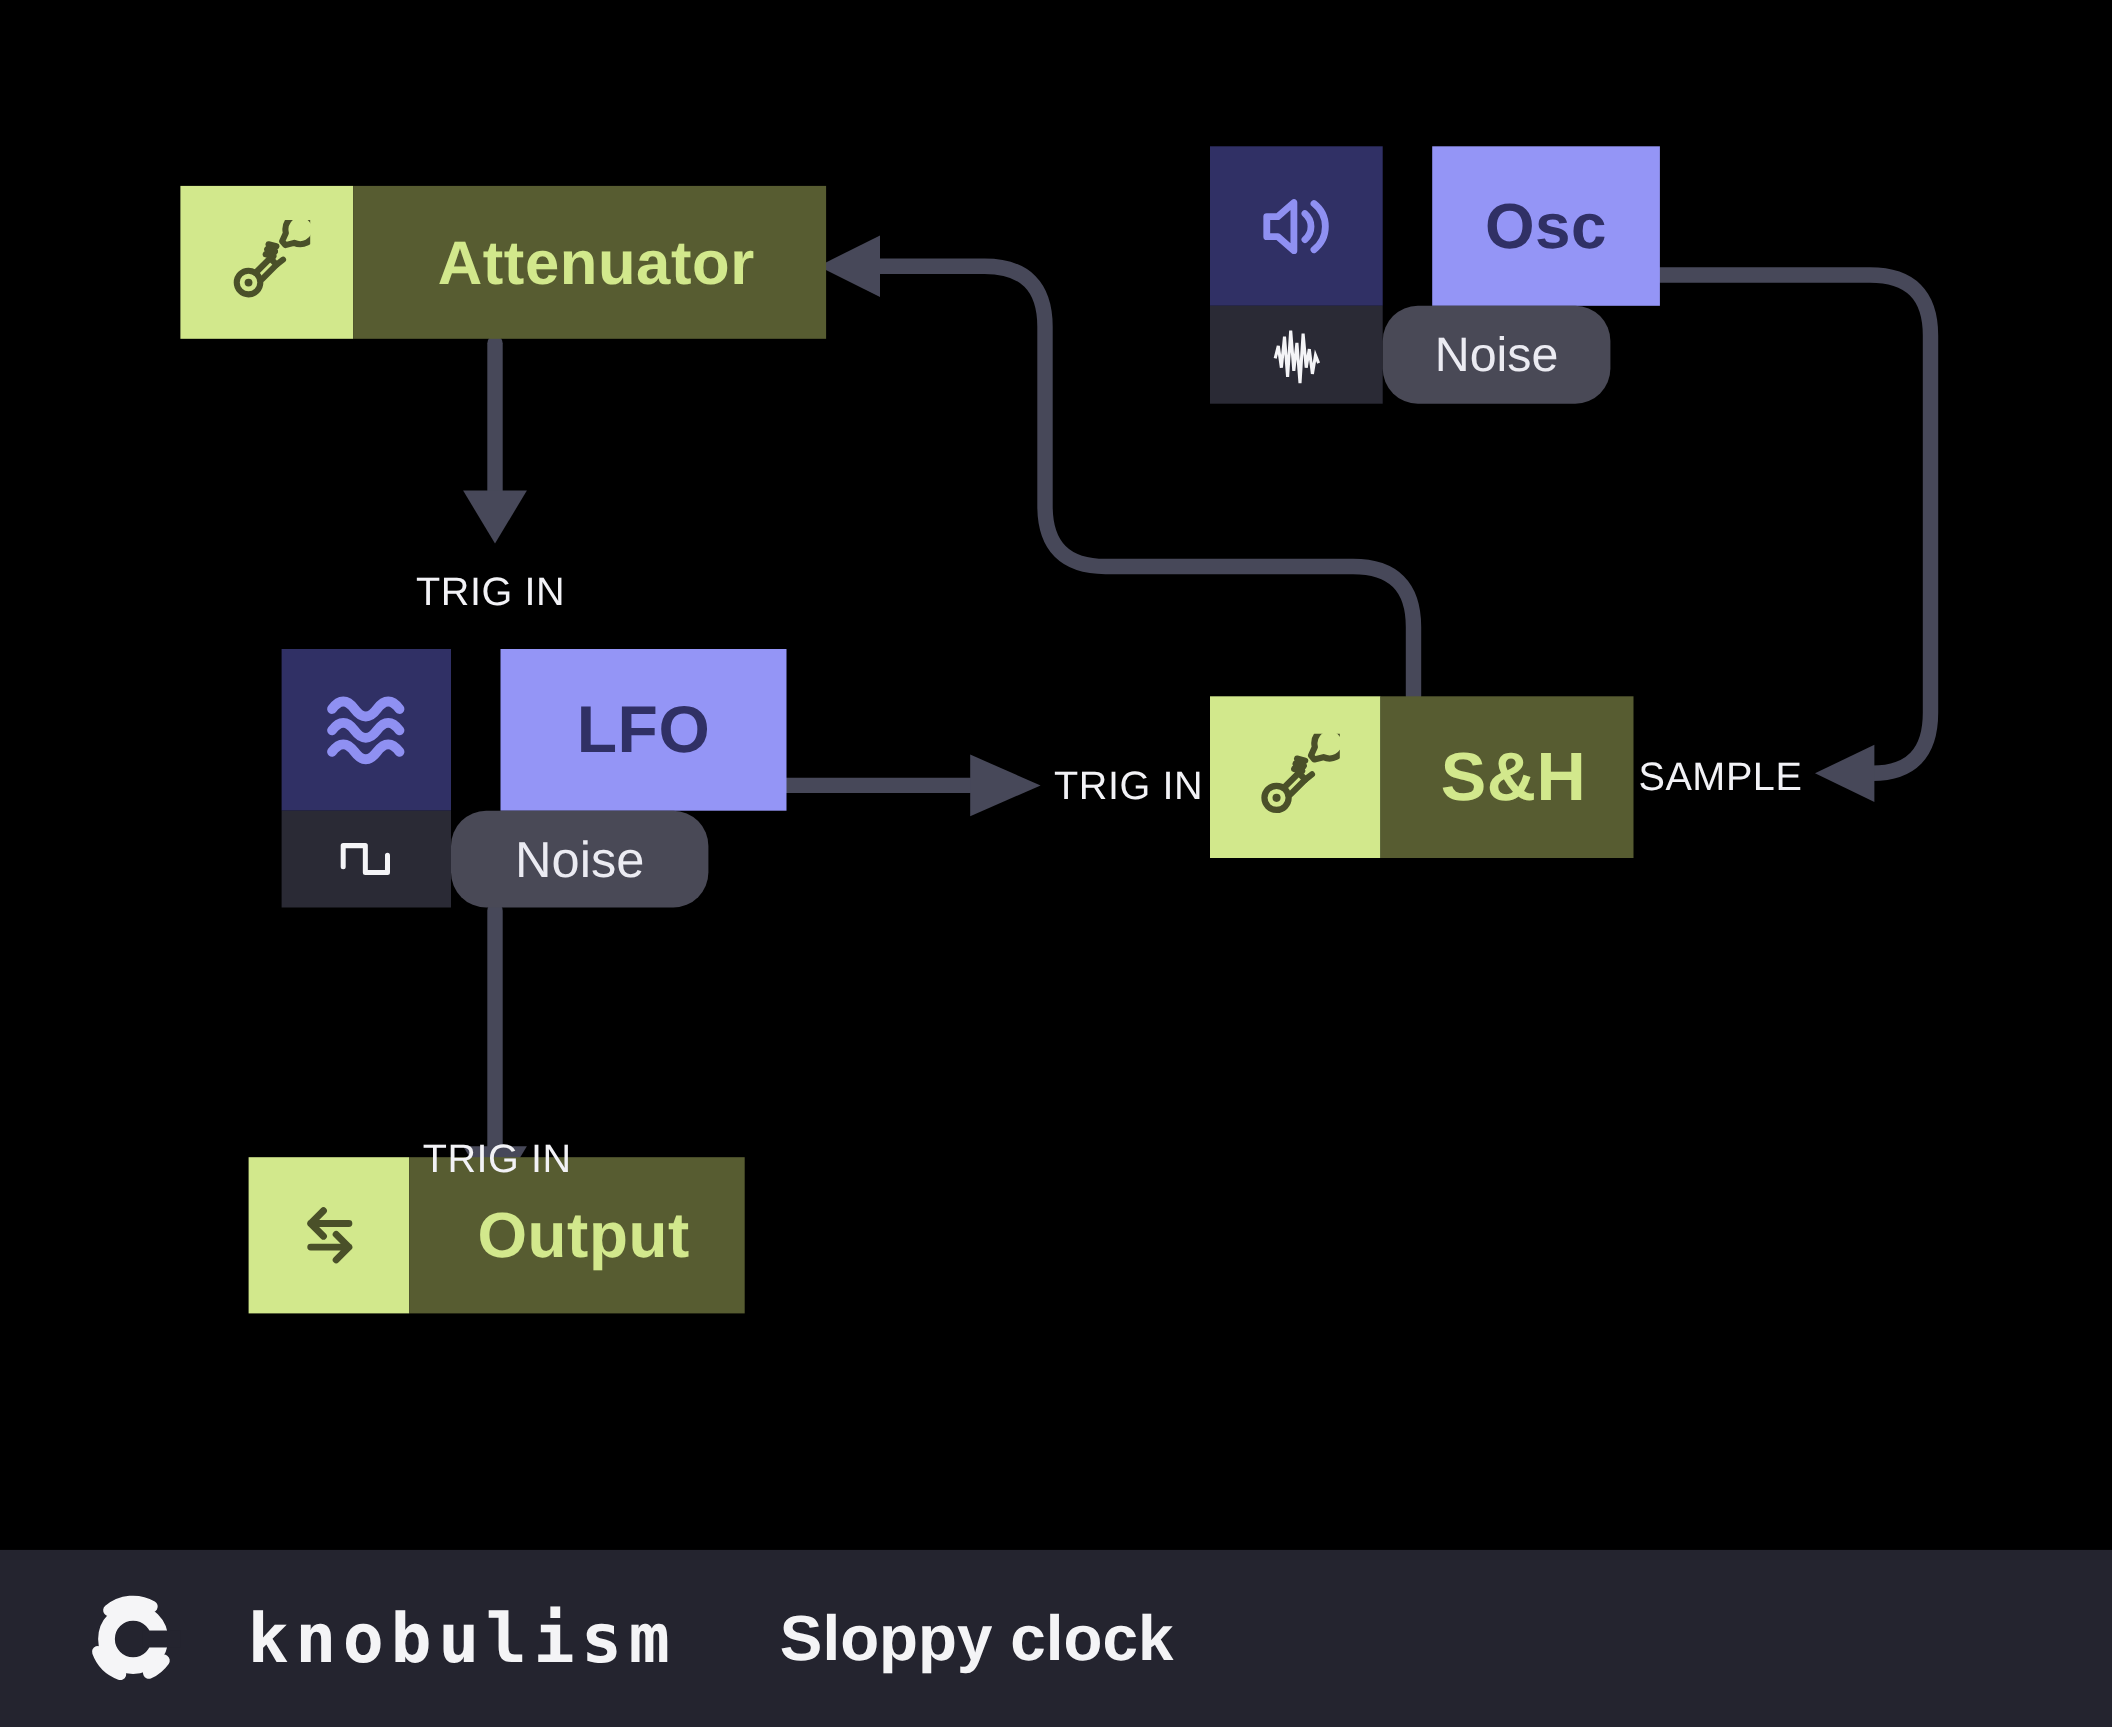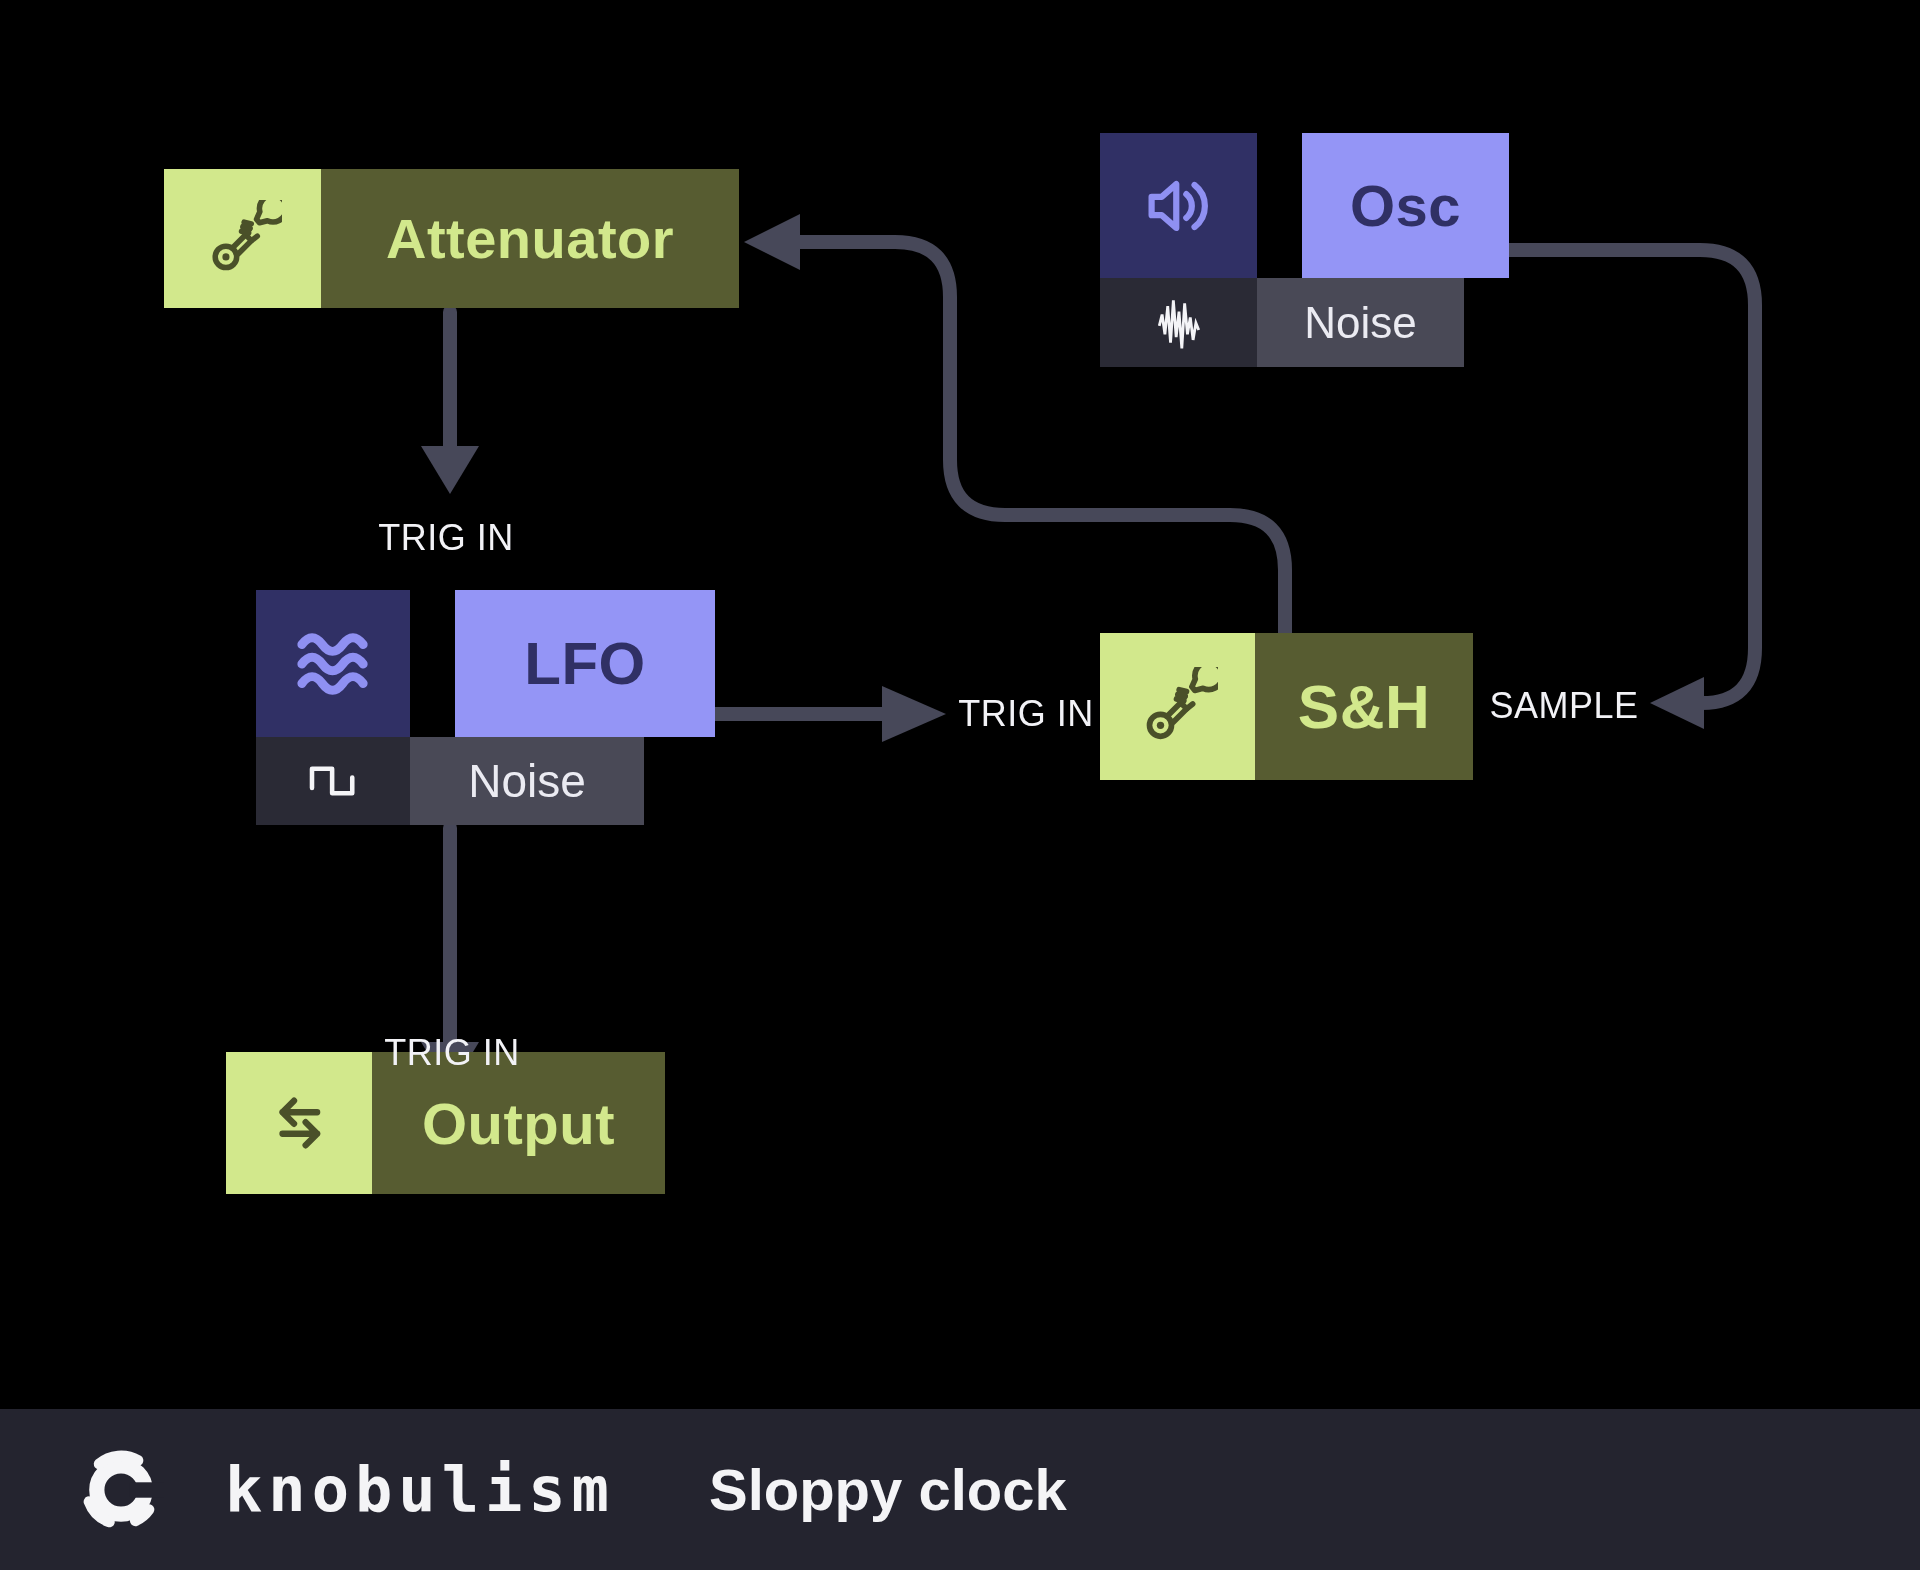--- a/index.html
+++ b/index.html
@@ -24,25 +24,25 @@
     overflow:hidden;
     font-family:"Liberation Sans", sans-serif;
   }
   .connector-layer{position:absolute;left:0;top:0;width:1920px;height:1570px;}
   .connector-layer path{stroke:var(--connector);stroke-width:14;fill:none;stroke-linecap:round;}
   .connector-layer polygon{fill:var(--connector);}
   .module{position:absolute;display:flex;flex-direction:column;}
   .row{display:flex;}
   .cell{display:flex;align-items:center;justify-content:center;}
   .icon-cell-green{background:var(--green-light);}
-  .label-cell-olive{background:var(--green-dark);}
+  .label-cell-olive{background:var(--green-dark);padding-left:12px;}
   .icon-cell-navy{background:var(--purple-dark);}
   .label-cell-purple{background:var(--purple-light);margin-left:45px;}
   .icon-cell-gray{background:var(--gray-icon);}
-  .label-cell-gray{background:var(--gray-label);}
+  .label-cell-gray{background:var(--gray-label);border-radius:32px;}
   .title-text{font-weight:700;letter-spacing:.5px;white-space:nowrap;}
   .title-green{color:var(--green-light);}
   .title-navy{color:var(--purple-dark);}
   .variant-text{font-weight:400;color:#ebebf2;white-space:nowrap;}
   .port-label{
     position:absolute;transform:translate(-50%,-50%);
     font-size:36px;font-weight:500;letter-spacing:.5px;
     color:var(--text-light);white-space:nowrap;
   }
   .footer{

